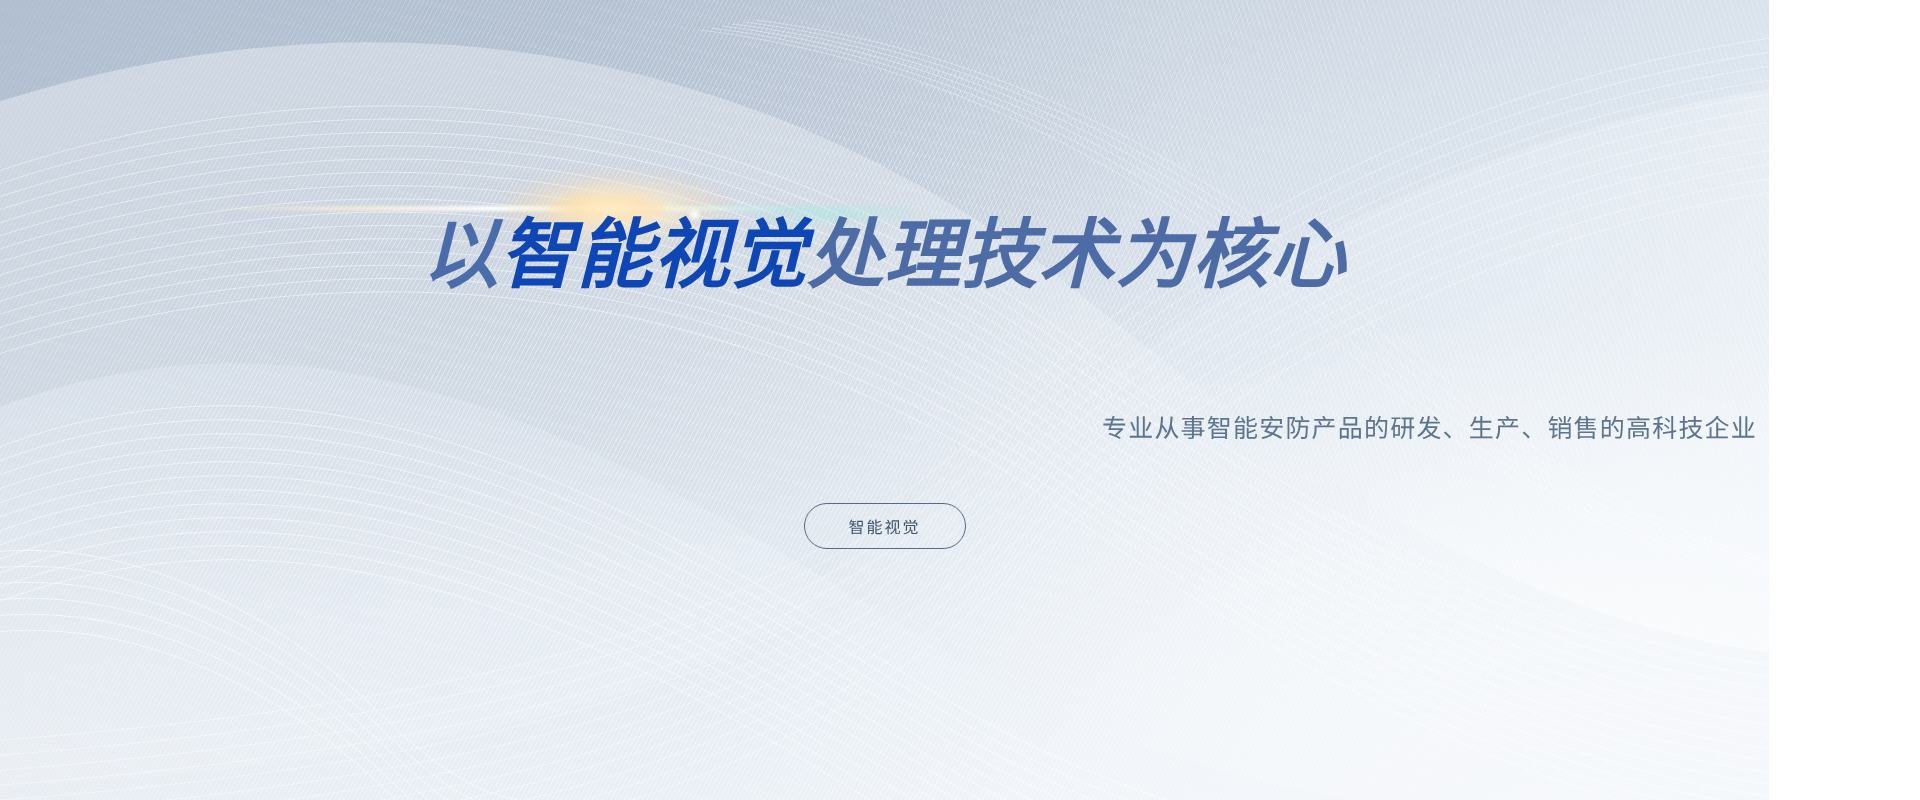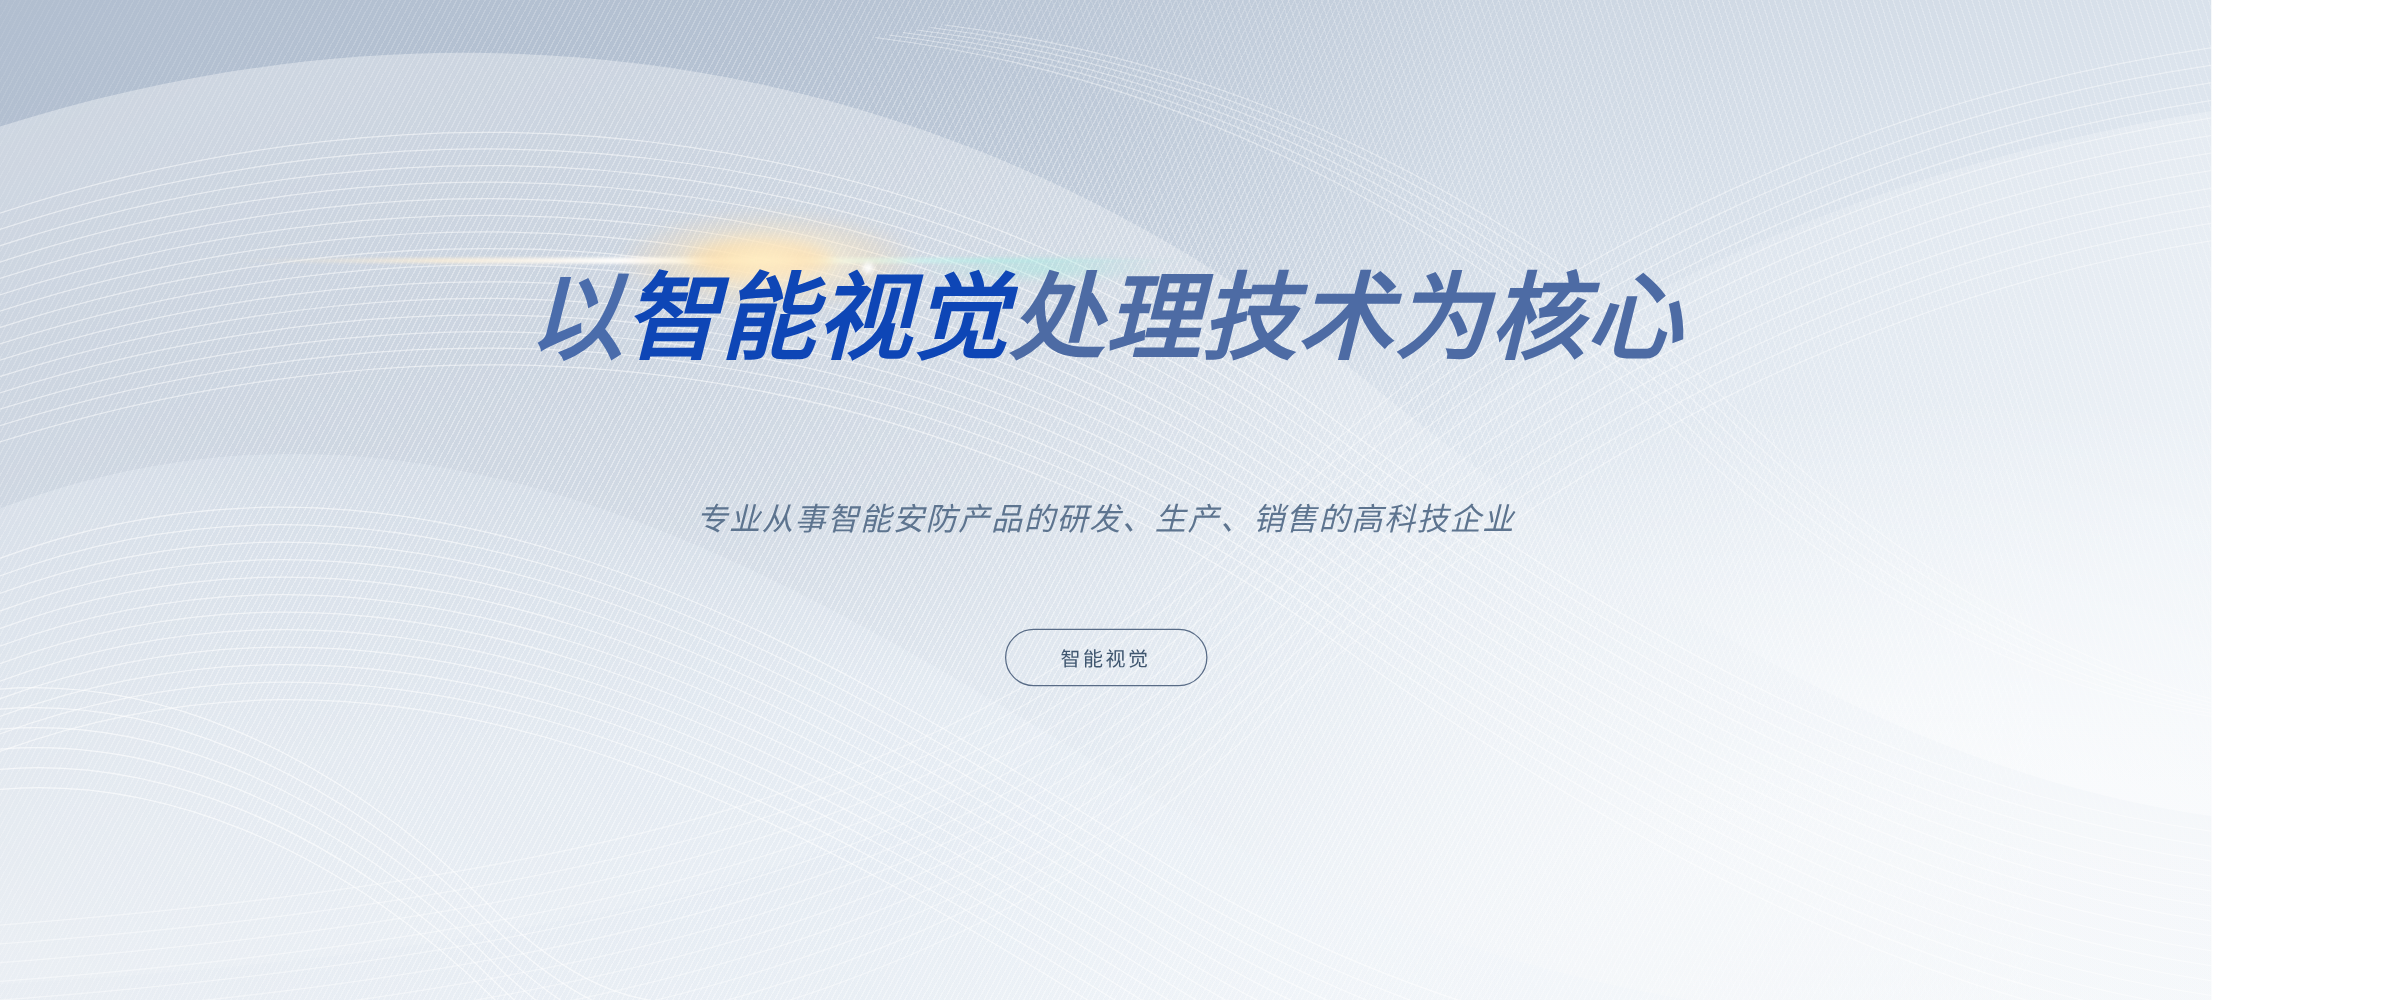--- a/index.html
+++ b/index.html
@@ -170,29 +170,28 @@
   }
   #hero-headline .hl-rest {
     color: #4d6ba4;
   }
 
   #hero-subtitle {
     position: absolute;
     top: 398px;
     left: 0;
     right: 0;
-    margin: 0;
-    text-align: center;
+    margin: 12px;
+    text-align: right;
     font-size: 25px;
     line-height: 1.5;
     font-weight: 400;
     letter-spacing: 1.2px;
     color: #5d748f;
     white-space: nowrap;
-    font-style: italic;
   }
 
   #hero-cta-button {
     position: absolute;
     top: 503px;
     left: 50%;
     transform: translateX(-50%);
     display: inline-flex;
     align-items: center;
     justify-content: center;

